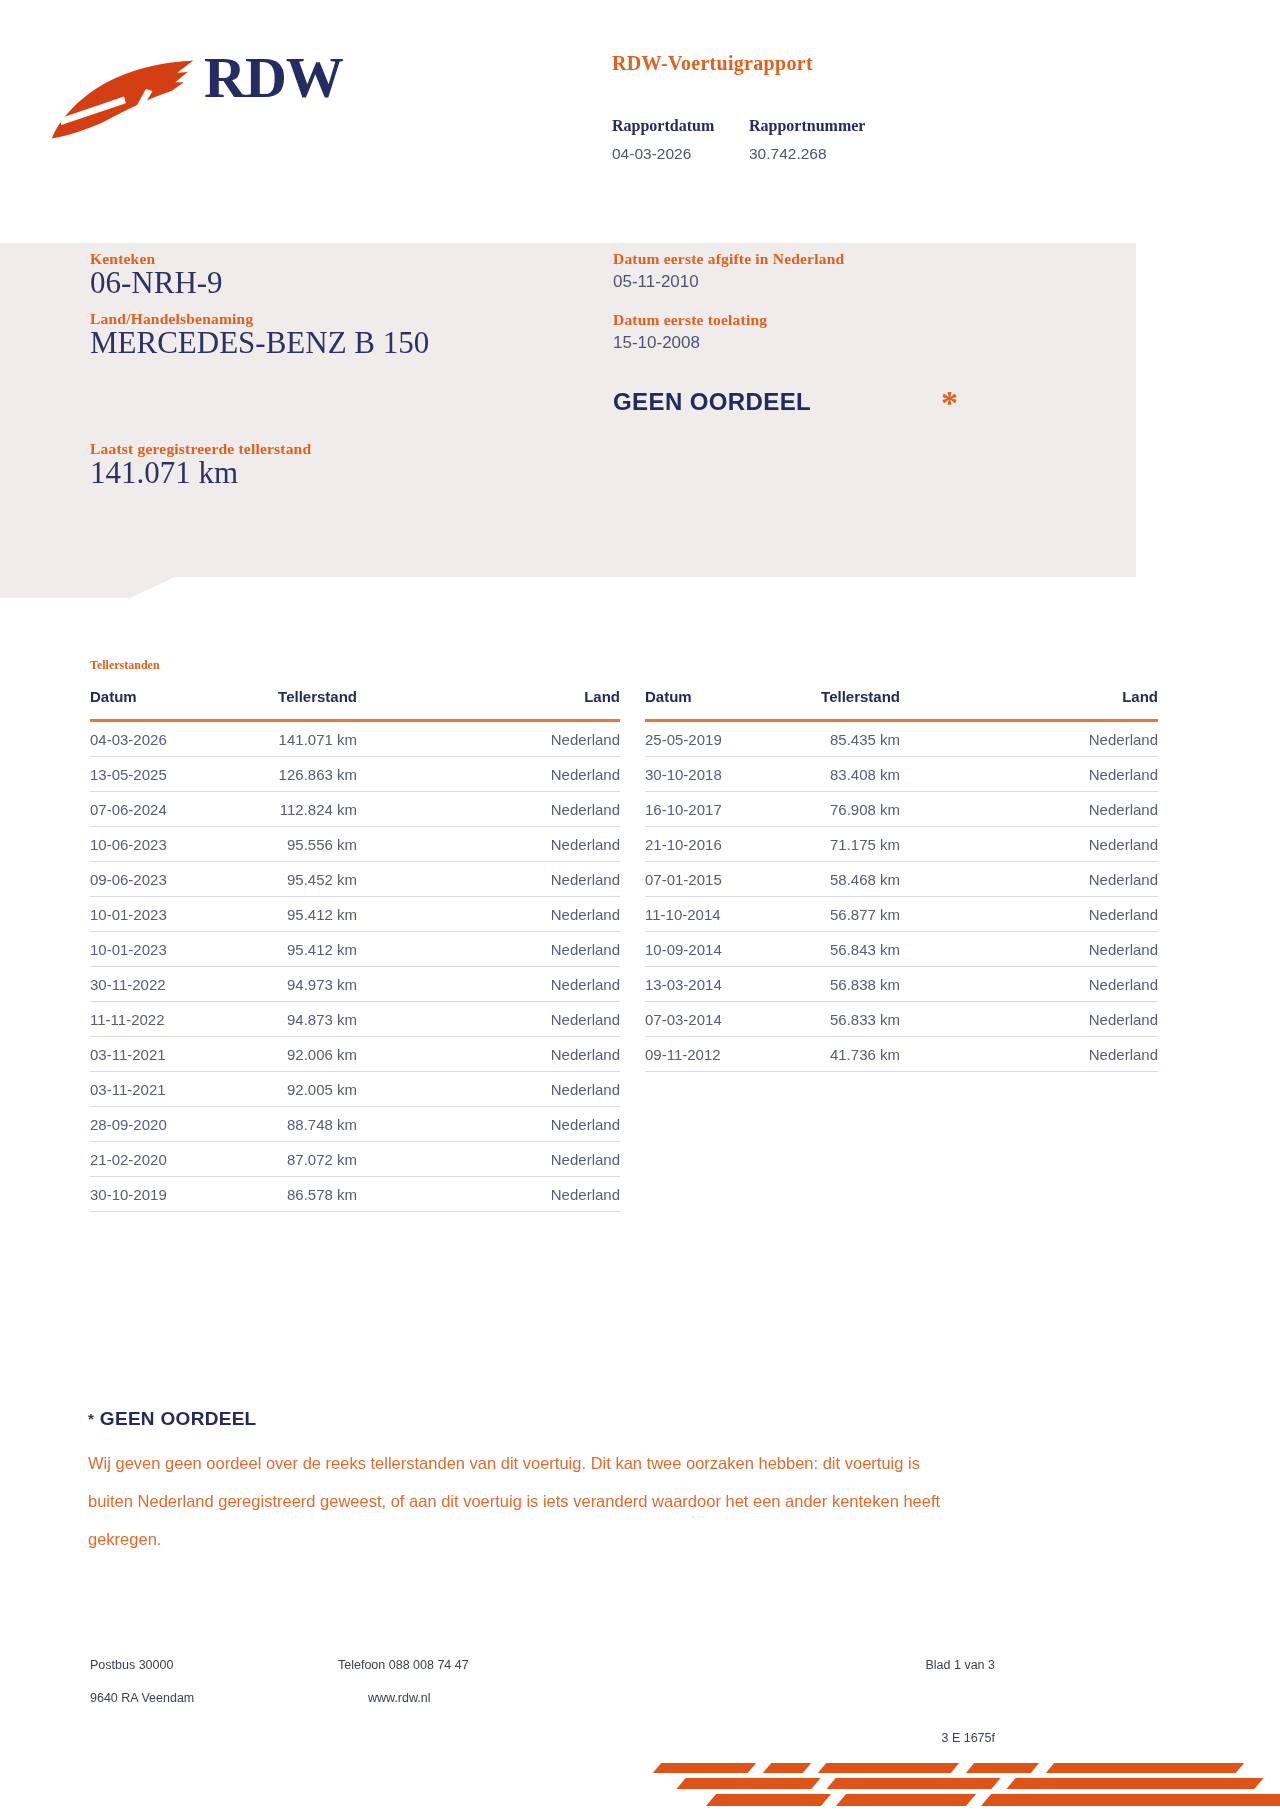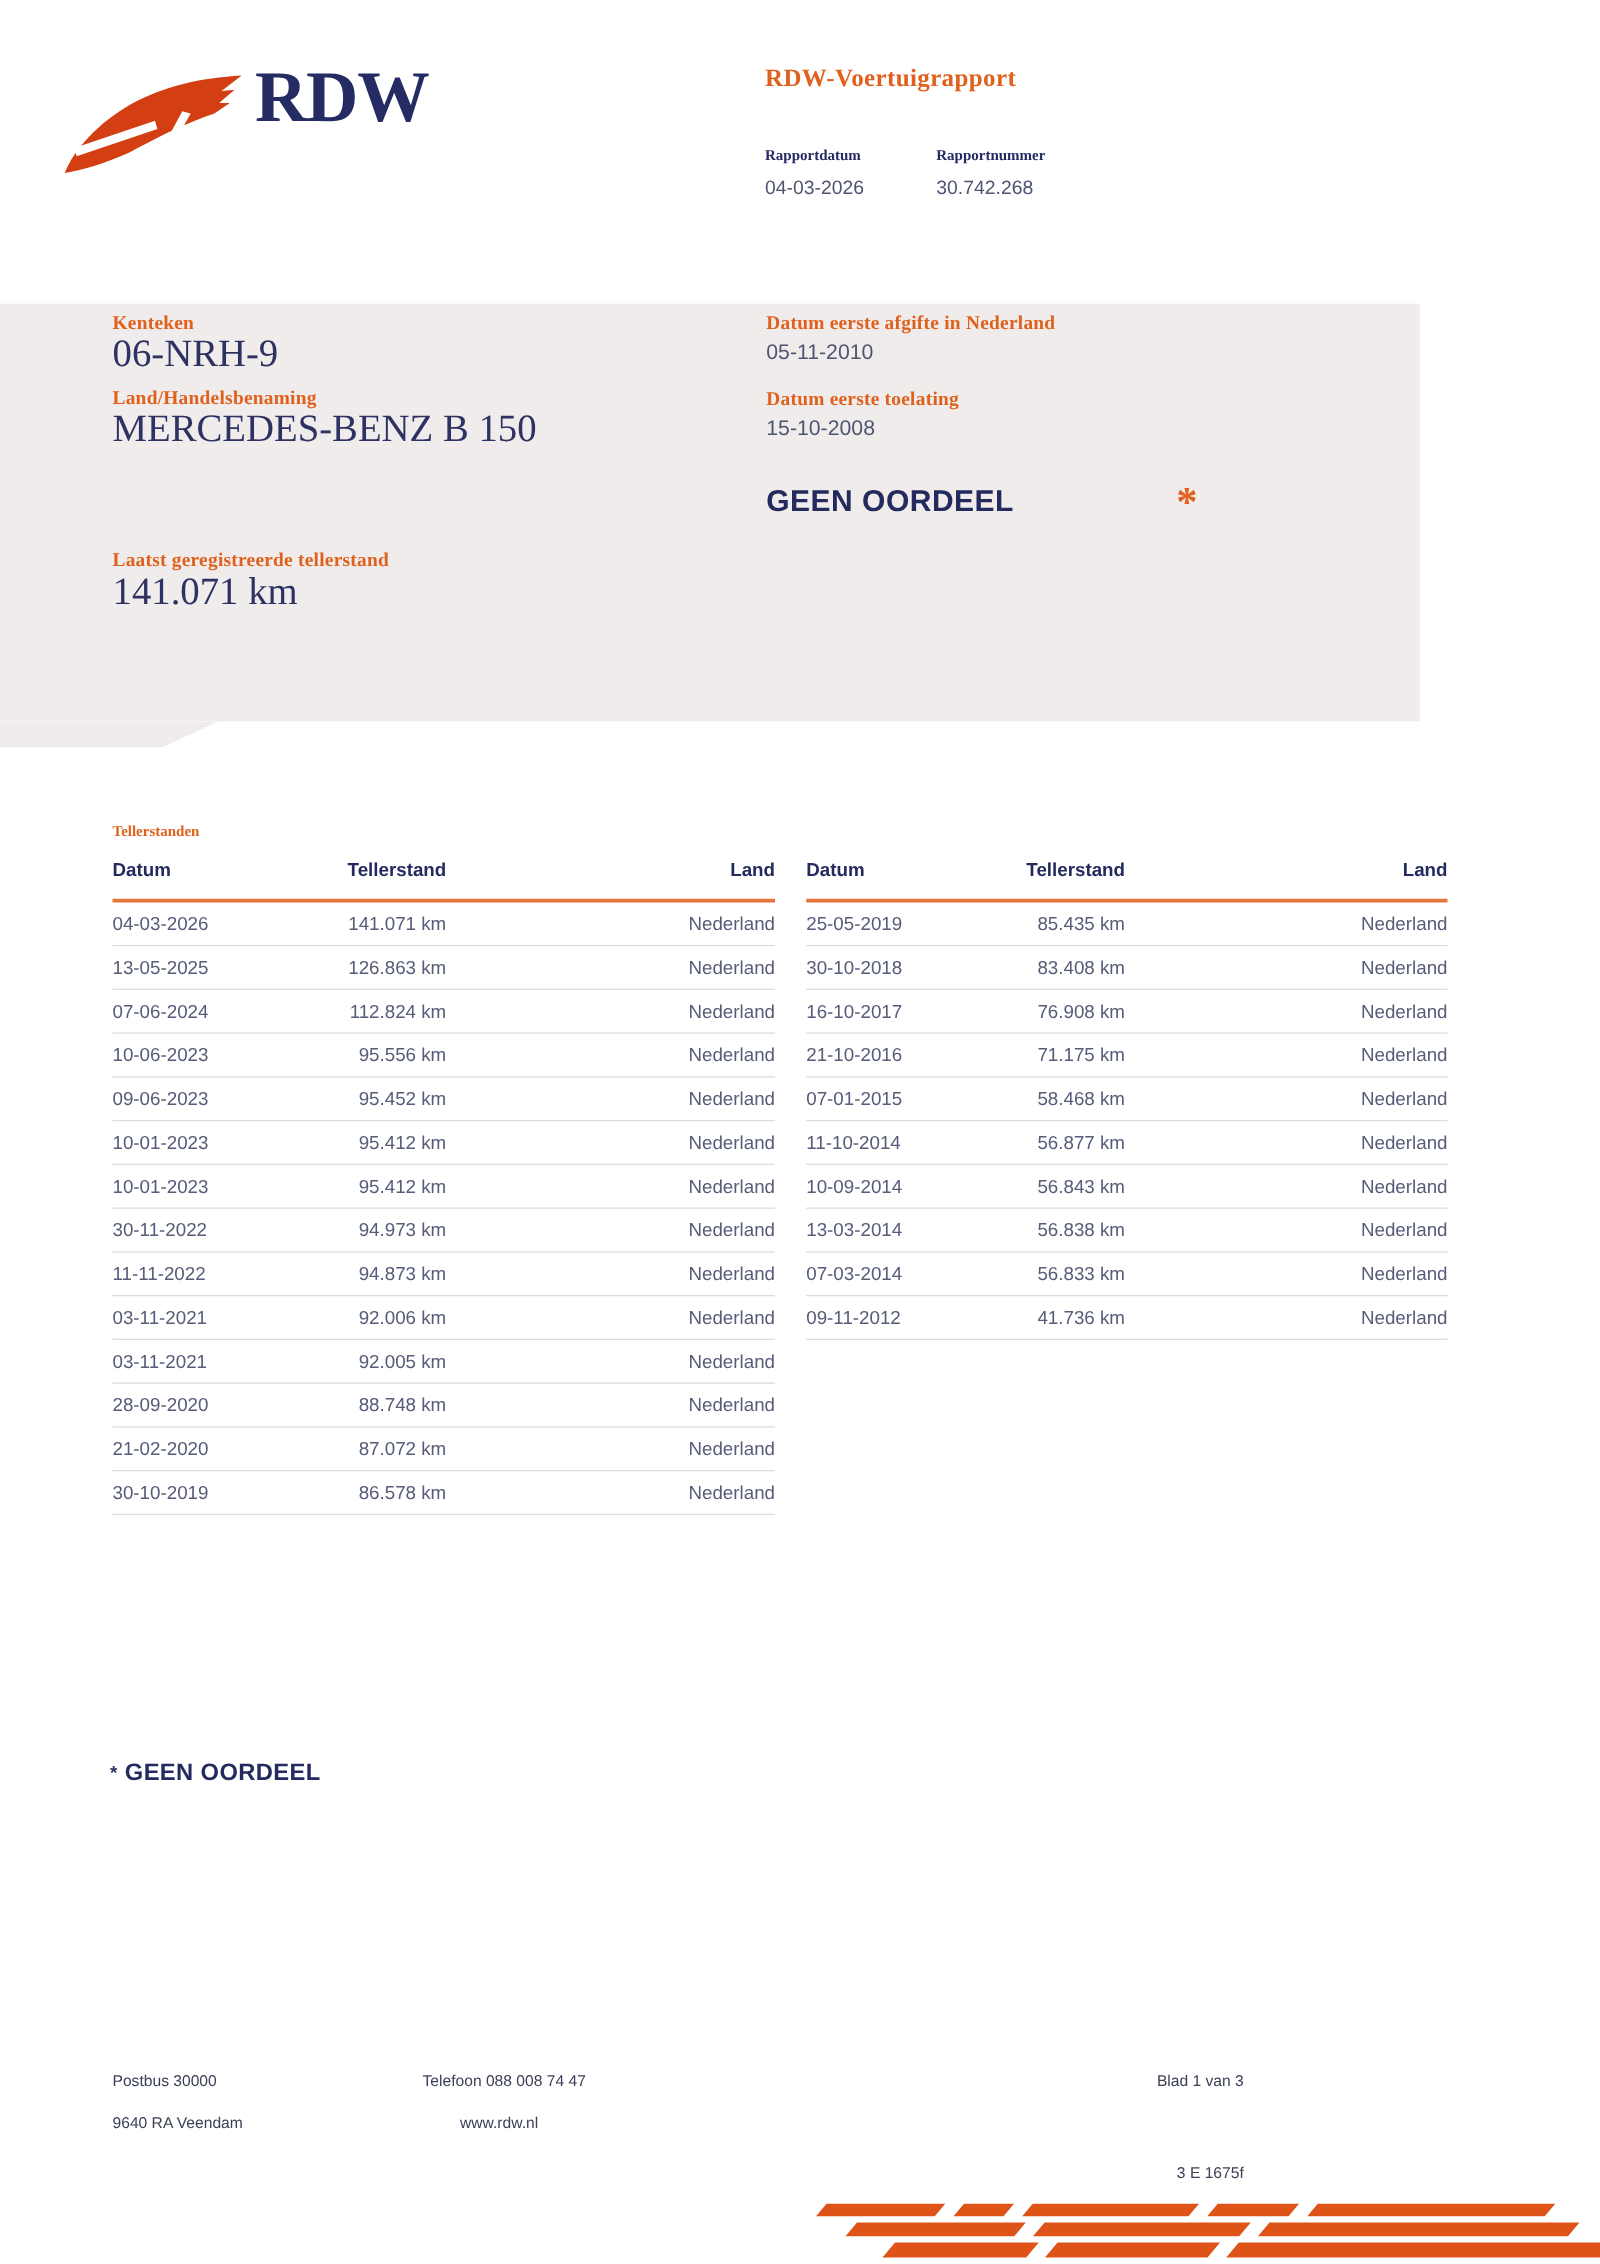--- a/index.html
+++ b/index.html
@@ -16,21 +16,21 @@
     left:204px;top:44px;font-family:"Liberation Serif",serif;font-weight:bold;
     font-size:58px;color:#252b63;letter-spacing:-1px;
   }
   .report-title{
     left:612px;top:52px;margin:0;font-family:"Liberation Serif",serif;
     font-weight:bold;font-size:20px;color:#e0601d;letter-spacing:.3px;
   }
   .meta{left:612px;top:117px;display:flex;gap:24px;}
   .meta-col1{width:113px;}
   .meta-label{
-    font-family:"Liberation Serif",serif;font-weight:bold;font-size:12px;color:#252b63;
+    font-family:"Liberation Serif",serif;font-weight:bold;font-size:16px;color:#252b63;
   }
   .meta-value{margin-top:10px;font-size:15.5px;color:#4f5470;}
 
   
   .panel{left:0;top:243px;width:1136px;height:334px;background:#efeceb;}
   .panel-fold{
     left:0;top:577px;width:175px;height:21px;background:#efeceb;
     clip-path:polygon(0 0,100% 0,74% 100%,0 100%);
   }
   .field-label{
@@ -317,20 +317,21 @@
         <span class="c-land">Nederland</span>
       </div>
     </div>
 </div>
 
 <div class="abs footnote">
   <div class="footnote-head">
     <span class="footnote-star">*</span>
     <span class="footnote-title">GEEN OORDEEL</span>
   </div>
+  <div class="footnote-text">Wij geven geen oordeel over de reeks tellerstanden van dit voertuig. Dit kan twee oorzaken hebben: dit voertuig is buiten Nederland geregistreerd geweest, of aan dit voertuig is iets veranderd waardoor het een ander kenteken heeft gekregen.</div>
 </div>
 
 <div class="abs footer-item f-postbus">Postbus 30000</div>
 <div class="abs footer-item f-plaats">9640 RA Veendam</div>
 <div class="abs footer-item f-phone">Telefoon 088 008 74 47</div>
 <div class="abs footer-item f-web">www.rdw.nl</div>
 <div class="abs footer-item f-page">Blad 1 van 3</div>
 <div class="abs footer-item f-code">3 E 1675f</div>
 
 <div class="abs truck-pattern">

